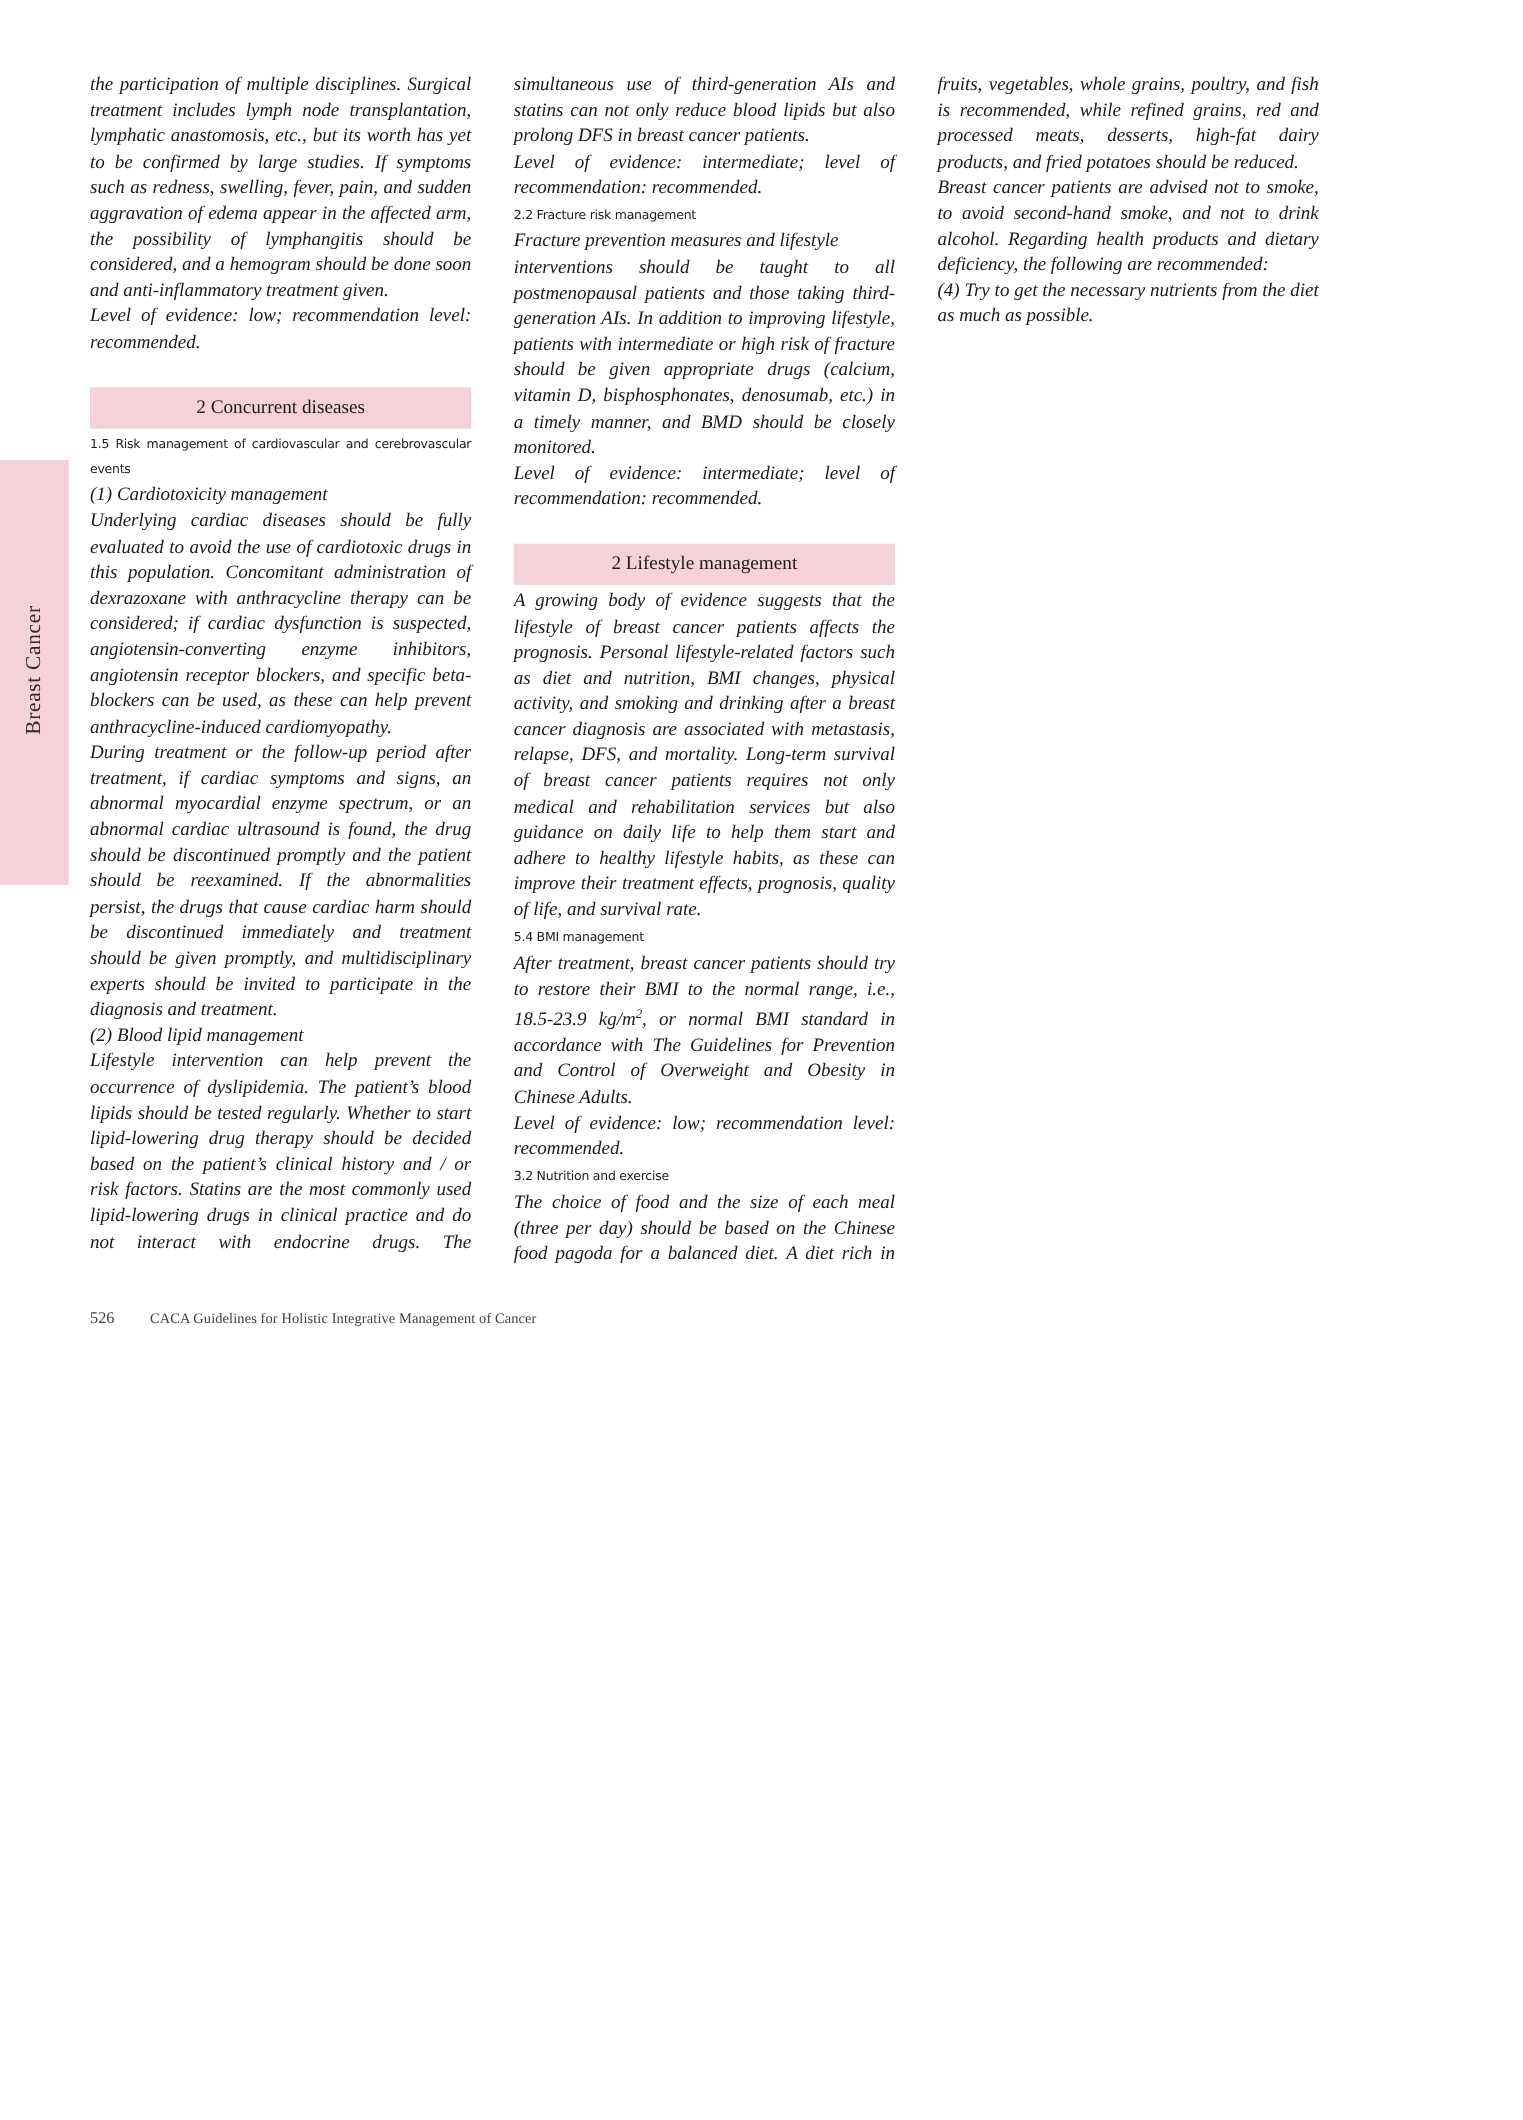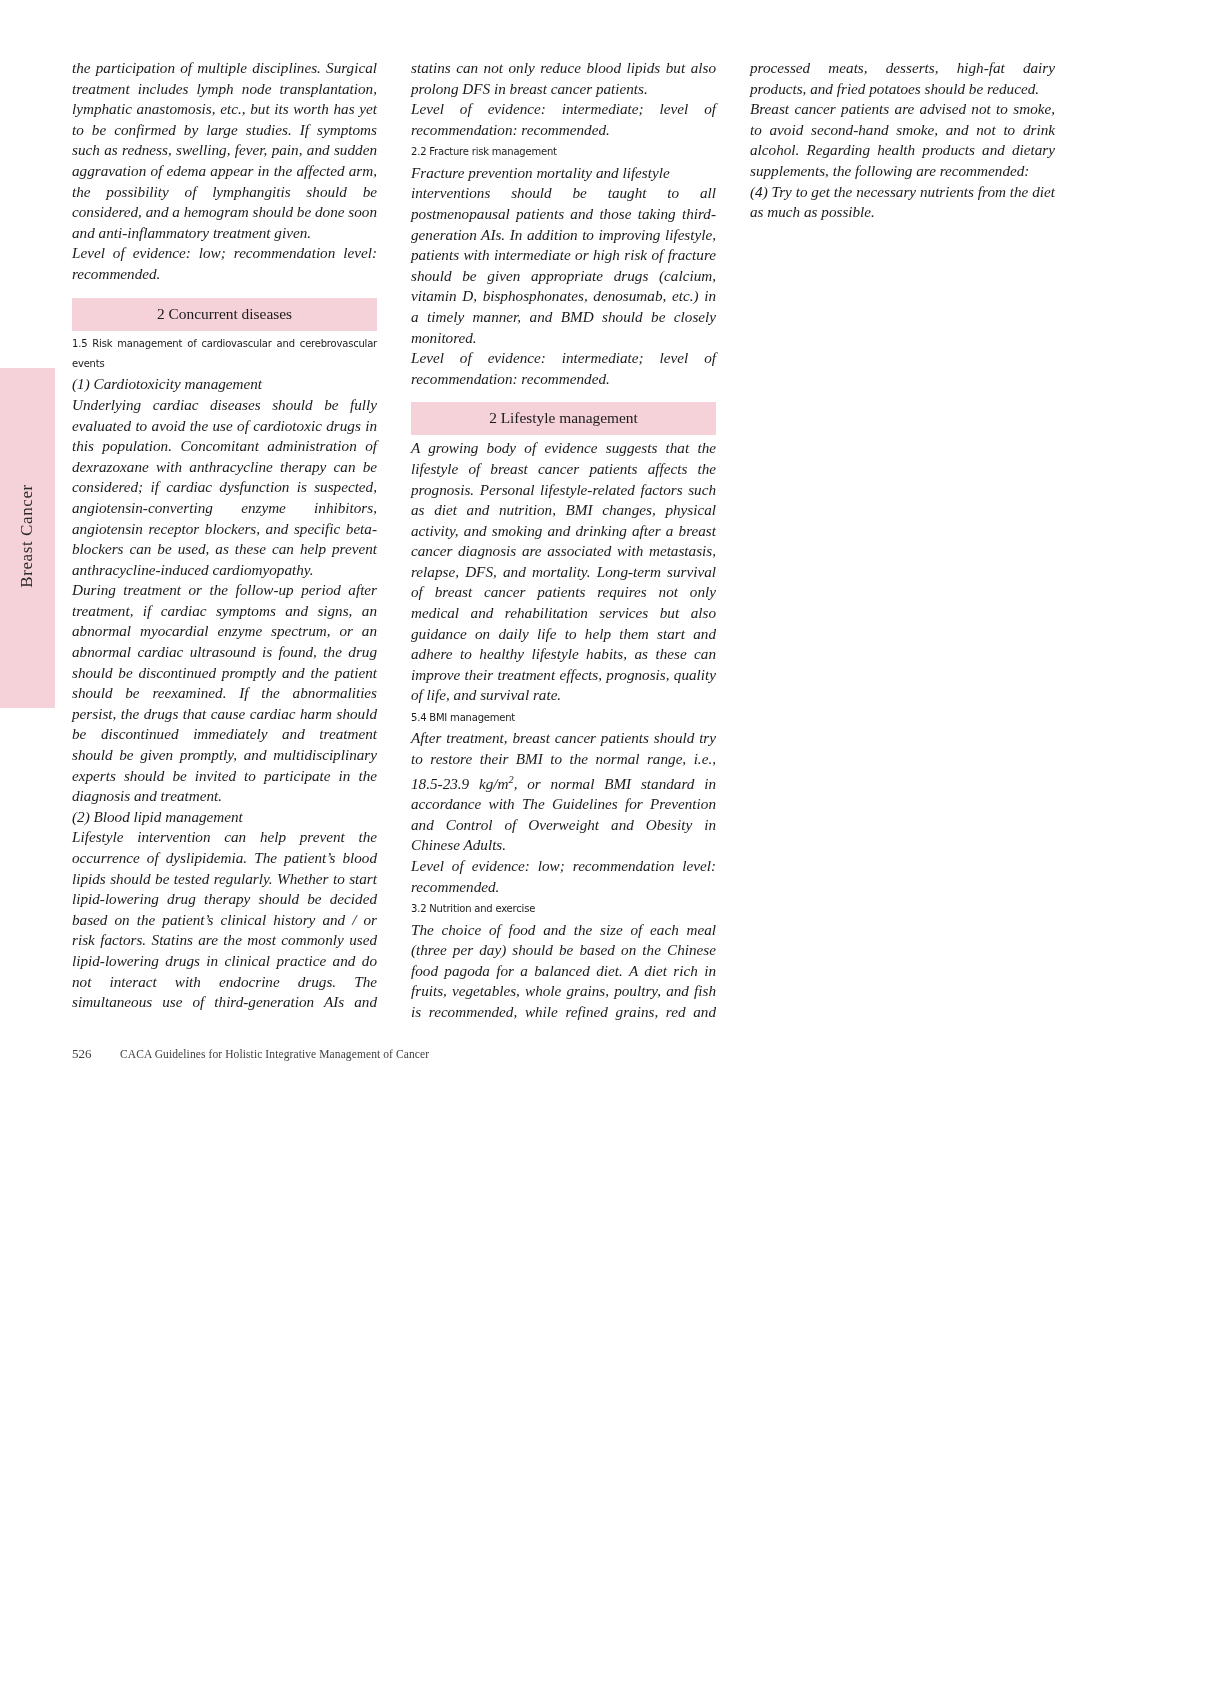--- a/index.html
+++ b/index.html
@@ -61,21 +61,21 @@
   p.body {
     text-align: justify;
     font-style: italic;
   }
   .sec-head {
     background: #f5d2d9;
     text-align: center;
     font-size: 15.4px;
     line-height: 20px;
     padding: 6px 0 7px 0;
-    margin: 13px 0 3px 0;
+    margin: 25px 0 3px 0;
     break-inside: avoid;
   }
   .sub-head {
     font-family: "DejaVu Sans", sans-serif;
     font-size: 10px;
     line-height: 20.4px;
     margin: 2px 0 0 0;
     font-weight: 400;
     letter-spacing: -0.2px;
   }
@@ -119,34 +119,34 @@
     <div class="sec-head">2 Concurrent diseases</div>
 
     <p class="sub-head">1.5 Risk management of cardiovascular and cerebrovascular events</p>
     <p class="body">(1) Cardiotoxicity management</p>
     <p class="body">Underlying cardiac diseases should be fully evaluated to avoid the use of cardiotoxic drugs in this population. Concomitant administration of dexrazoxane with anthracycline therapy can be considered; if cardiac dysfunction is suspected, angiotensin-converting enzyme inhibitors, angiotensin receptor blockers, and specific beta-blockers can be used, as these can help prevent anthracycline-induced cardiomyopathy.</p>
     <p class="body">During treatment or the follow-up period after treatment, if cardiac symptoms and signs, an abnormal myocardial enzyme spectrum, or an abnormal cardiac ultrasound is found, the drug should be discontinued promptly and the patient should be reexamined. If the abnormalities persist, the drugs that cause cardiac harm should be discontinued immediately and treatment should be given promptly, and multidisciplinary experts should be invited to participate in the diagnosis and treatment.</p>
     <p class="body">(2) Blood lipid management</p>
     <p class="body">Lifestyle intervention can help prevent the occurrence of dyslipidemia. The patient’s blood lipids should be tested regularly. Whether to start lipid-lowering drug therapy should be decided based on the patient’s clinical history and / or risk factors. Statins are the most commonly used lipid-lowering drugs in clinical practice and do not interact with endocrine drugs. The simultaneous use of third-generation AIs and statins can not only reduce blood lipids but also prolong DFS in breast cancer patients.</p>
     <p class="body">Level of evidence: intermediate; level of recommendation: recommended.</p>
     <p class="sub-head">2.2 Fracture risk management</p>
-    <p class="body">Fracture prevention mortality and lifestyle</p>
+    <p class="body">Fracture prevention measures and lifestyle</p>
 
     <p class="body">interventions should be taught to all postmenopausal patients and those taking third-generation AIs. In addition to improving lifestyle, patients with intermediate or high risk of fracture should be given appropriate drugs (calcium, vitamin D, bisphosphonates, denosumab, etc.) in a timely manner, and BMD should be closely monitored.</p>
     <p class="body">Level of evidence: intermediate; level of recommendation: recommended.</p>
 
     <div class="sec-head">2 Lifestyle management</div>
 
     <p class="body">A growing body of evidence suggests that the lifestyle of breast cancer patients affects the prognosis. Personal lifestyle-related factors such as diet and nutrition, BMI changes, physical activity, and smoking and drinking after a breast cancer diagnosis are associated with metastasis, relapse, DFS, and mortality. Long-term survival of breast cancer patients requires not only medical and rehabilitation services but also guidance on daily life to help them start and adhere to healthy lifestyle habits, as these can improve their treatment effects, prognosis, quality of life, and survival rate.</p>
     <p class="sub-head">5.4 BMI management</p>
     <p class="body"><span>After treatment, breast cancer patients should try to restore their BMI to the normal range, i.e., 18.5-23.9 kg/m</span><sup>2</sup><span>, or normal BMI standard in accordance with The Guidelines for Prevention and Control of Overweight and Obesity in Chinese Adults.</span></p>
     <p class="body">Level of evidence: low; recommendation level: recommended.</p>
     <p class="sub-head">3.2 Nutrition and exercise</p>
     <p class="body">The choice of food and the size of each meal (three per day) should be based on the Chinese food pagoda for a balanced diet. A diet rich in fruits, vegetables, whole grains, poultry, and fish is recommended, while refined grains, red and processed meats, desserts, high-fat dairy products, and fried potatoes should be reduced.</p>
-    <p class="body">Breast cancer patients are advised not to smoke, to avoid second-hand smoke, and not to drink alcohol. Regarding health products and dietary supplements, the following are recommended:</p>
+    <p class="body">Breast cancer patients are advised not to smoke, to avoid second-hand smoke, and not to drink alcohol. Regarding health products and dietary deficiency, the following are recommended:</p>
     <p class="body">(4) Try to get the necessary nutrients from the diet as much as possible.</p>
 
   </div>
 
   <div class="footer">
     <span class="pg">526</span><span class="txt">CACA Guidelines for Holistic Integrative Management of Cancer</span>
   </div>
 
 </div>
 

